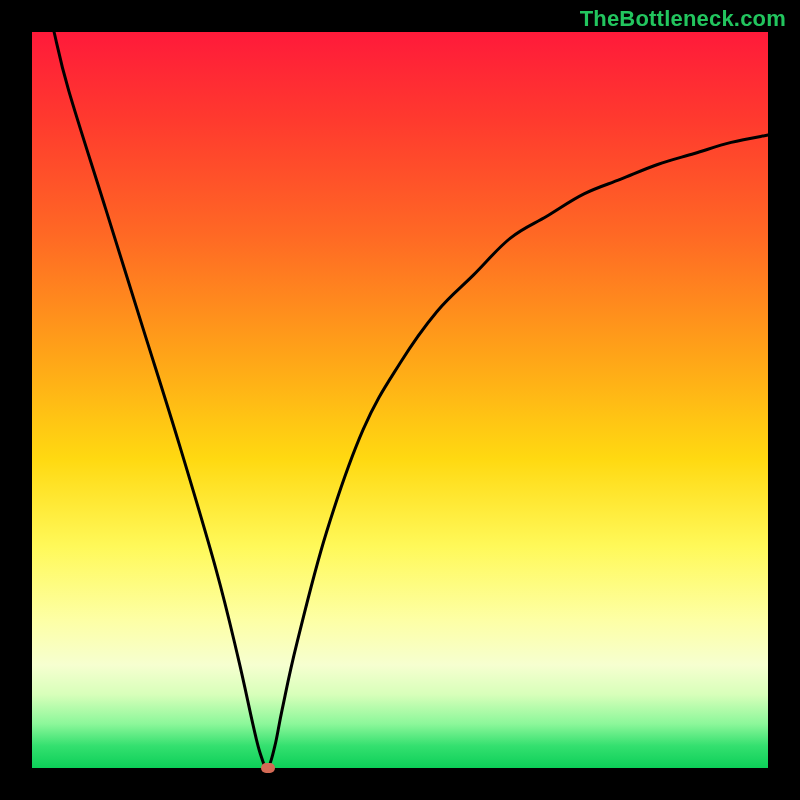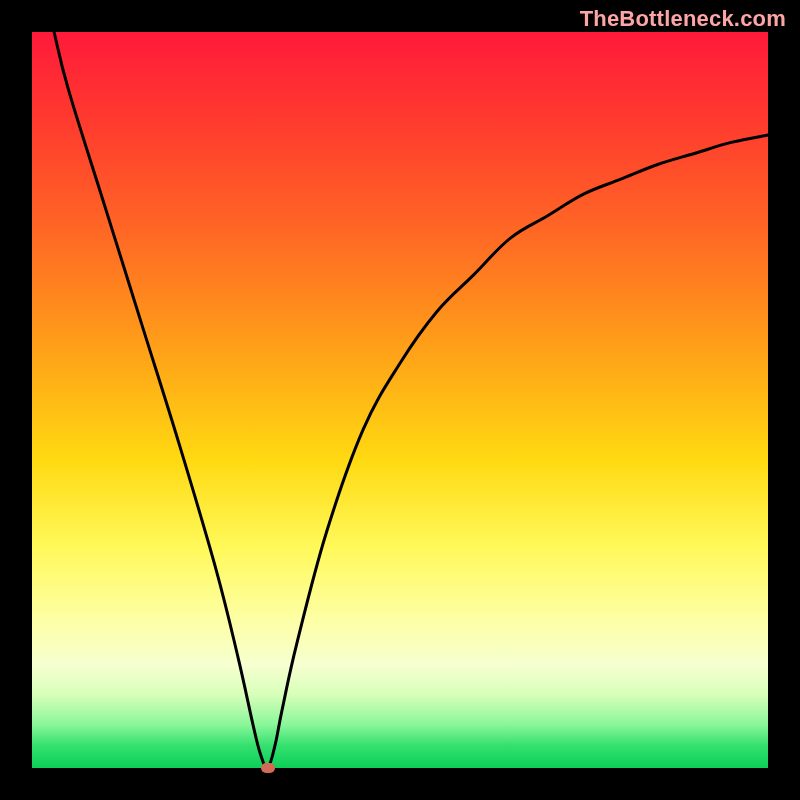--- a/index.html
+++ b/index.html
@@ -40,21 +40,21 @@
       #0ccf58 100%
     );
   }
   .watermark {
     position: absolute;
     top: 6px;
     right: 14px;
     font-family: Arial, Helvetica, sans-serif;
     font-size: 22px;
     font-weight: 600;
-    color: #fca5a5;
+    color: #22c55e;
     letter-spacing: 0.2px;
   }
   svg.curve {
     position: absolute;
     left: 0;
     top: 0;
     width: 736px;
     height: 736px;
     overflow: visible;
   }

